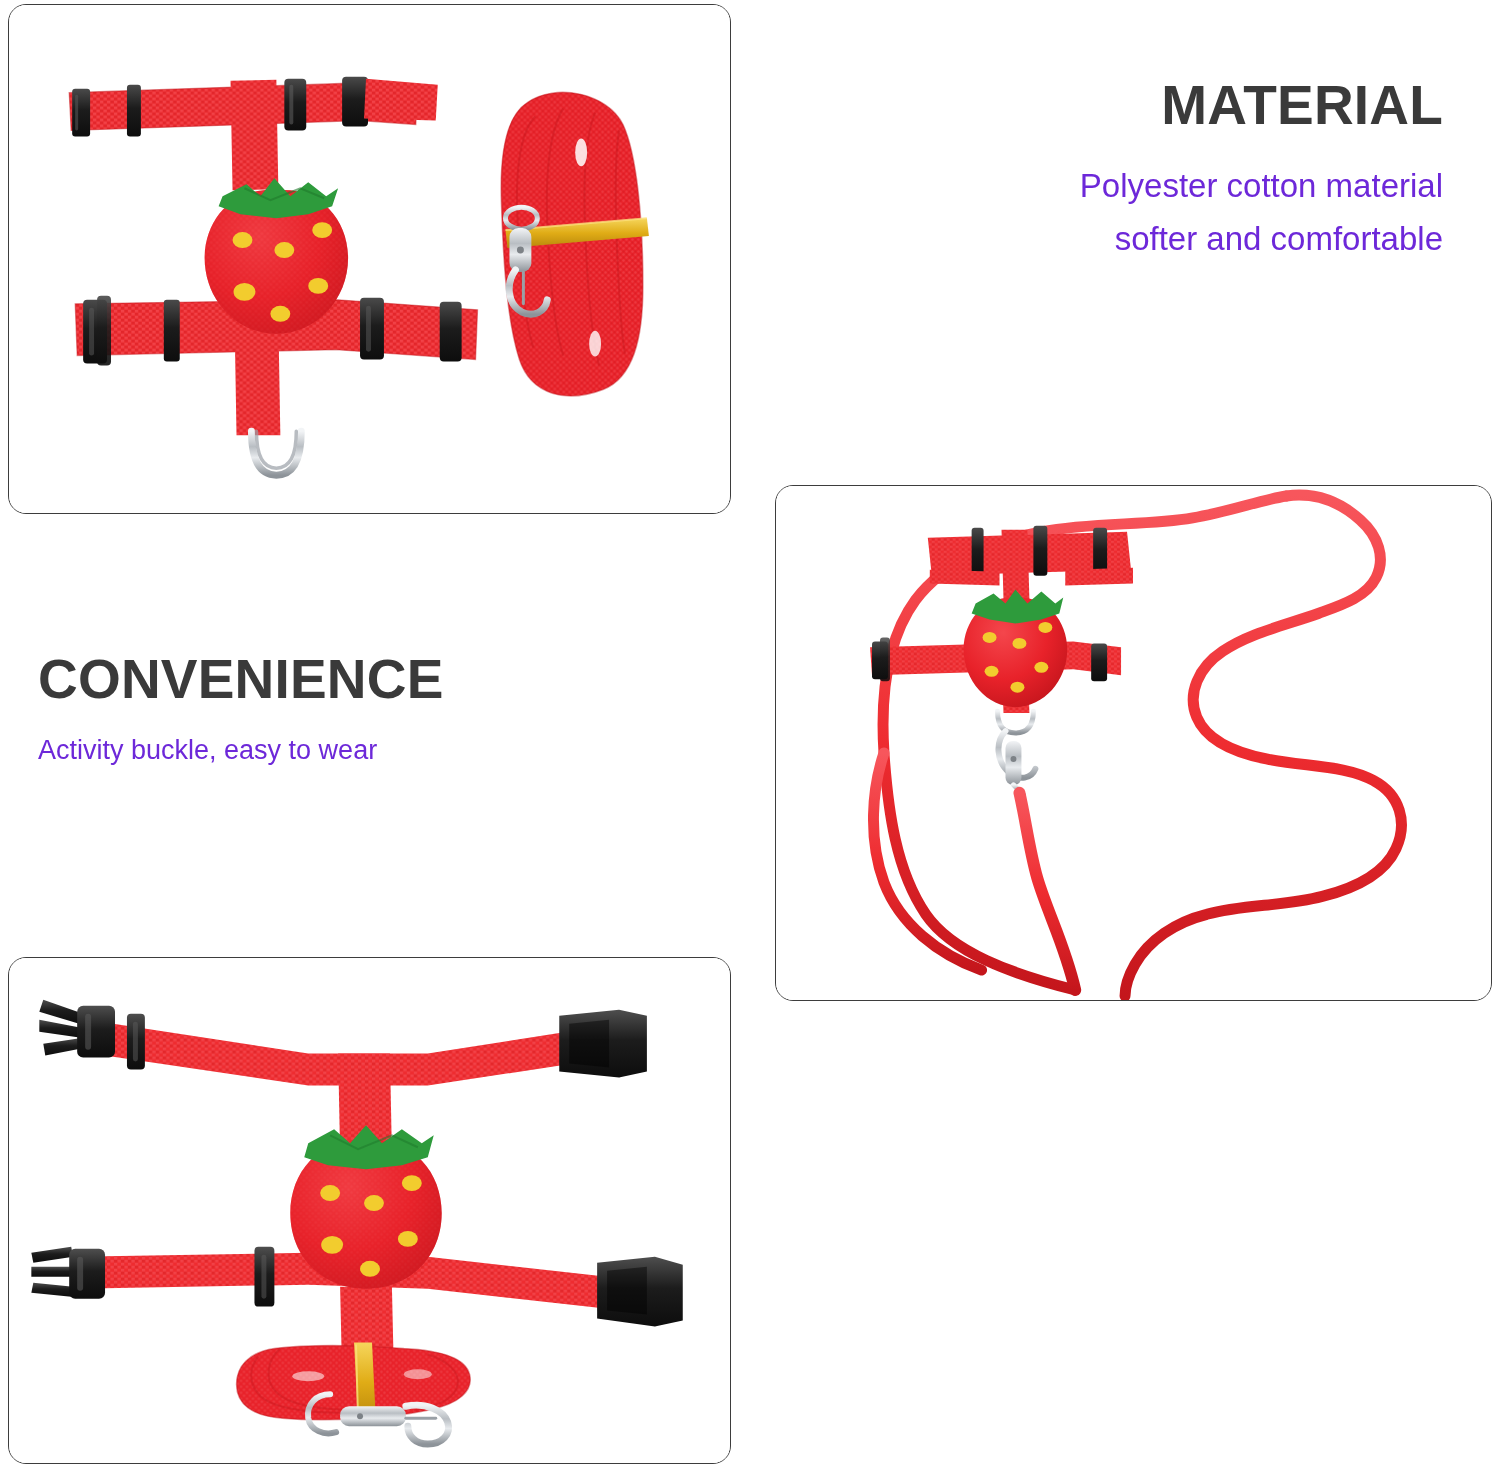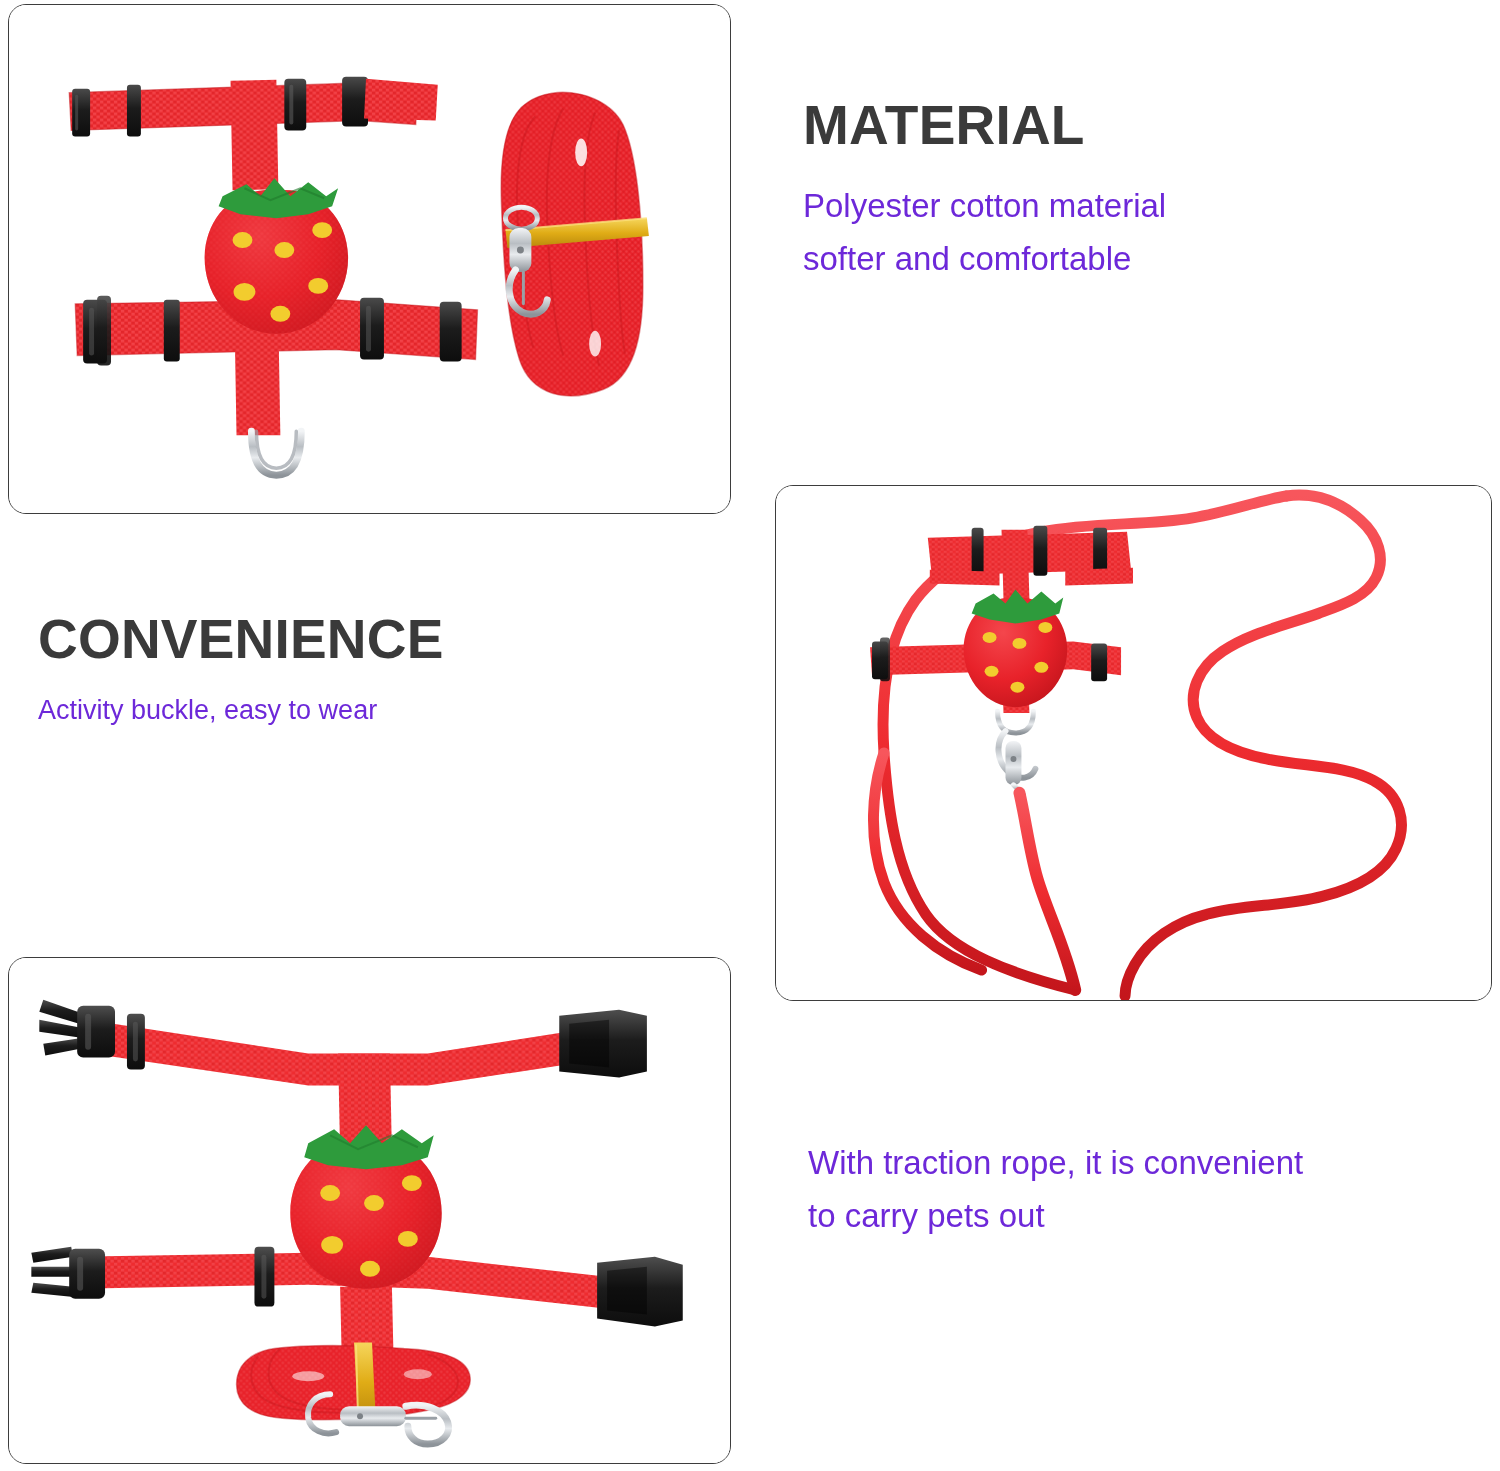--- a/index.html
+++ b/index.html
@@ -36,21 +36,21 @@
   .photo-svg {
     display: block;
     width: 100%;
     height: 100%;
   }
 
   
   .text-block {
     position: absolute;
   }
-  #text-material   { left: 803px; top: 98px;   width: 640px; }
+  #text-material   { left: 803px; top: 78px;   width: 640px; text-align: right; }
   #text-convenience{ left: 38px;  top: 612px;  width: 660px; }
   #text-nicedesign { left: 808px; top: 1136px; width: 640px; }
 
   .block-title {
     font-size: 55px;
     font-weight: bold;
     color: #3a3a3a;
     letter-spacing: 0.2px;
     line-height: 1.0;
     margin: 0 0 26px 0;
@@ -58,21 +58,21 @@
   }
   .block-body {
     font-size: 33px;
     font-weight: normal;
     color: #6d28d9;
     line-height: 1.62;
     margin: 0;
   }
   .block-body .line { display: block; }
 
-  #text-convenience .block-title { margin-bottom: 22px; }
+  #text-convenience .block-title { margin-bottom: 22px; margin-top: 40px; }
   #text-convenience .block-body  { font-size: 27px; }
 </style>
 </head>
 <body>
 
 <div id="page">
 
   <div class="photo-panel" id="panel-top-left">
     <svg class="photo-svg" viewBox="0 0 723 510" preserveAspectRatio="xMidYMid meet">
       <defs>
@@ -491,19 +491,15 @@
           <circle cx="352" cy="460" r="3" fill="#7d8287"></circle>
           <path d="M398 450 C418 446 436 454 440 466 C444 478 434 488 420 488
                    C408 488 400 480 400 470" fill="none" stroke="url(#chromeC)" stroke-width="7" stroke-linecap="round"></path>
           <path d="M398 462 L428 462" fill="none" stroke="#9aa0a6" stroke-width="3" stroke-linecap="round"></path>
         </g>
       </g>
     </svg>
   </div>
 
   <div class="text-block" id="text-nicedesign">
-    <p class="block-body">
-      <span class="line">With traction rope, it is convenient</span>
-      <span class="line">to carry pets out</span>
-    </p>
   </div>
 
 </div>
 
 </body></html>

